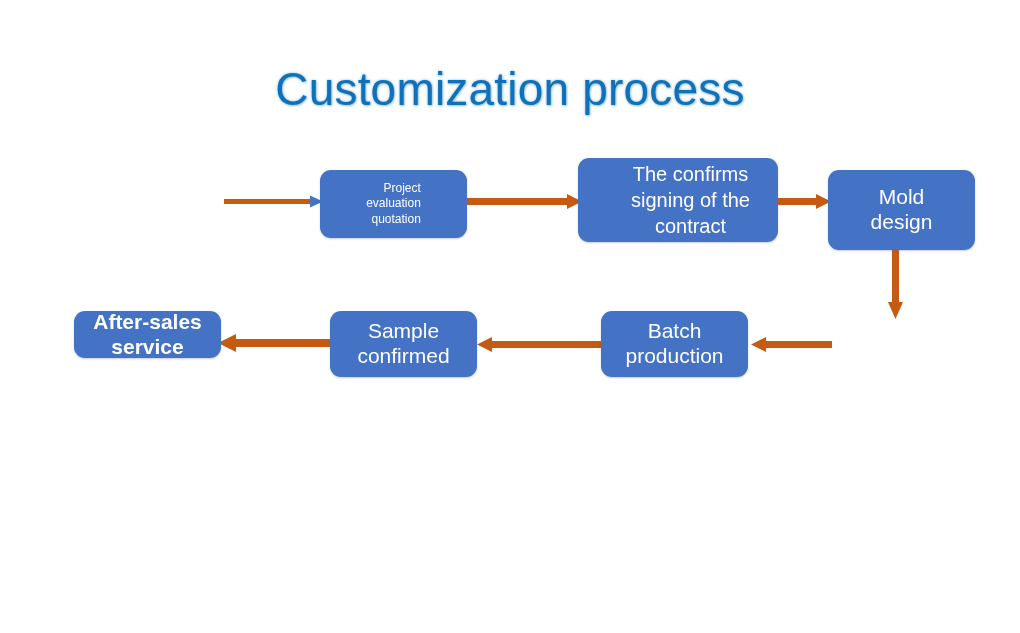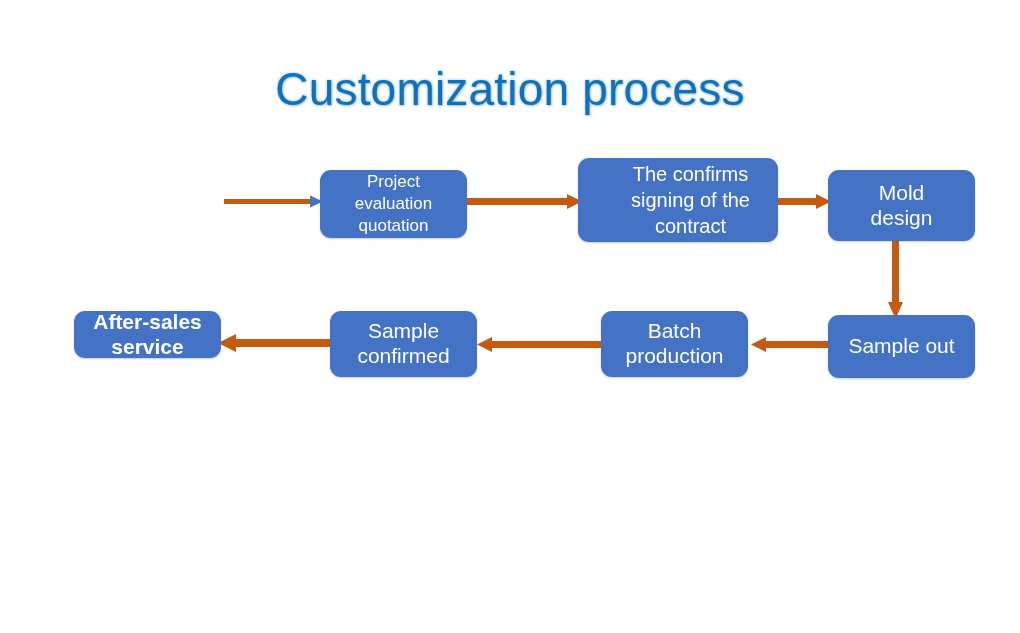--- a/index.html
+++ b/index.html
@@ -51,22 +51,23 @@
     font-weight: 400;
     padding: 2px 6px;
     box-shadow: 0 1px 2px rgba(60,90,150,0.30);
     z-index: 3;
   }
   .node .lbl {
     display: block;
     white-space: pre-line;
   }
   .node.small {
-    font-size: 17px;
+    font-size: 12px;
     line-height: 1.30;
+    text-align: right;
   }
   .node.med {
     font-size: 20px;
     line-height: 1.30;
   }
 
   
   .arrow {
     position: absolute;
     z-index: 2;
@@ -86,28 +87,25 @@
 evaluation
 quotation</span>
   </div>
 
   <div class="node med" style="left:578px; top:158px; width:200px; height:84px;padding-left:31px;">
     <span class="lbl">The confirms
 signing of the
 contract</span>
   </div>
 
-  <div class="node" style="left:828px; top:170px; width:147px; height:71px;">
+  <div class="node" style="left:828px; top:170px; width:147px; height:80px;">
     <span class="lbl">Mold
 design</span>
   </div>
 
-  <div class="node" style="left:828px; top:315px; width:147px; height:63px;">
-    <span class="lbl">Sample out</span>
-  </div>
 
   <div class="node" style="left:601px; top:311px; width:147px; height:66px;">
     <span class="lbl">Batch
 production</span>
   </div>
 
   <div class="node" style="left:330px; top:311px; width:147px; height:66px;">
     <span class="lbl">Sample
 confirmed</span>
   </div>

